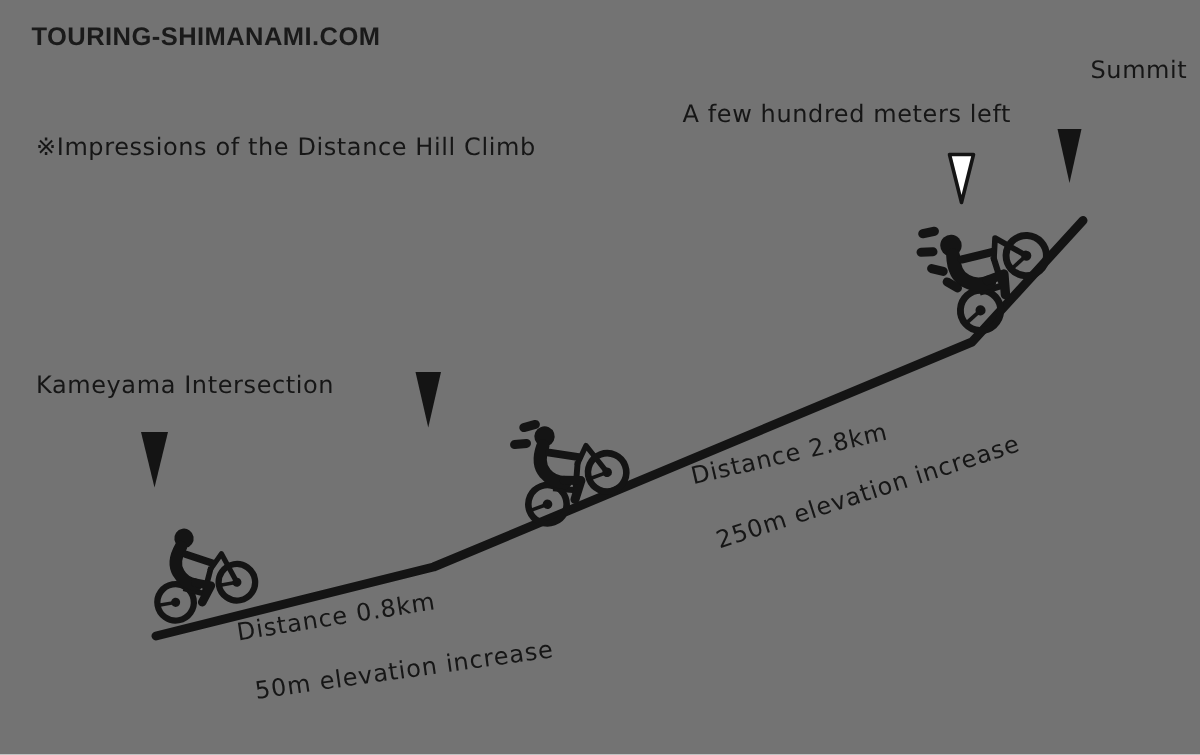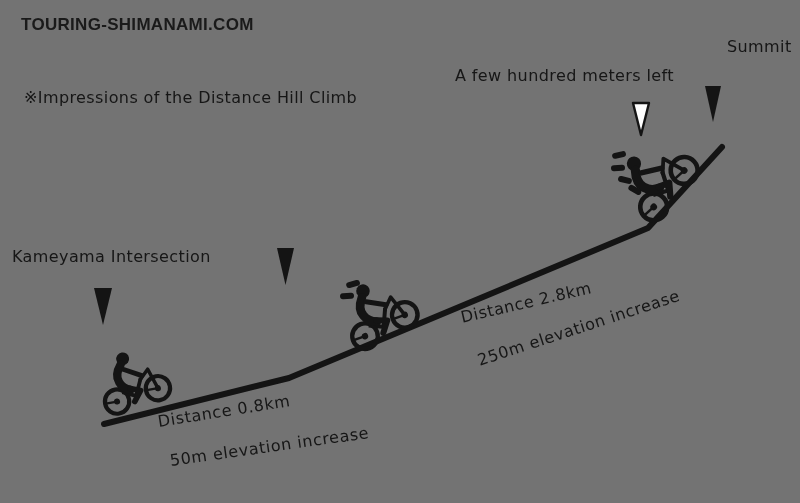--- a/index.html
+++ b/index.html
@@ -48,21 +48,21 @@
 
 <div class="stage">
 
   <div class="abs site-title" style="left:21px; top:15px;">TOURING-SHIMANAMI.COM</div>
   <div class="abs hand" style="left:24px; top:88px;">※Impressions of the Distance Hill Climb</div>
 
   <svg class="route-svg" width="800" height="503" viewBox="0 0 800 503">
     <polyline points="104,424 289,378 648,228 722,147" fill="none" stroke="#141414" stroke-width="6" stroke-linecap="round" stroke-linejoin="round"></polyline>
   </svg>
 
-  <div class="abs hand" style="left:12px; top:247px;">Kameyama Intersection</div>
+  <div class="abs hand" style="left:24px; top:247px;">Kameyama Intersection</div>
   <div class="abs hand" style="left:427px; top:66px;margin-left:28px;">A few hundred meters left</div>
   <div class="abs hand" style="left:690px; top:37px;margin-left:37px;">Summit</div>
 
   <svg class="marker" style="left:93px; top:287px;" width="20" height="39" viewBox="0 0 20 39">
     <polygon points="1,1 19,1 10,38" fill="#141414"></polygon>
   </svg>
   <svg class="marker" style="left:276px; top:247px;" width="19" height="39" viewBox="0 0 19 39">
     <polygon points="1,1 18,1 9.5,38" fill="#141414"></polygon>
   </svg>
   <svg class="marker" style="left:631px; top:101px;" width="20" height="37" viewBox="0 0 20 37">

